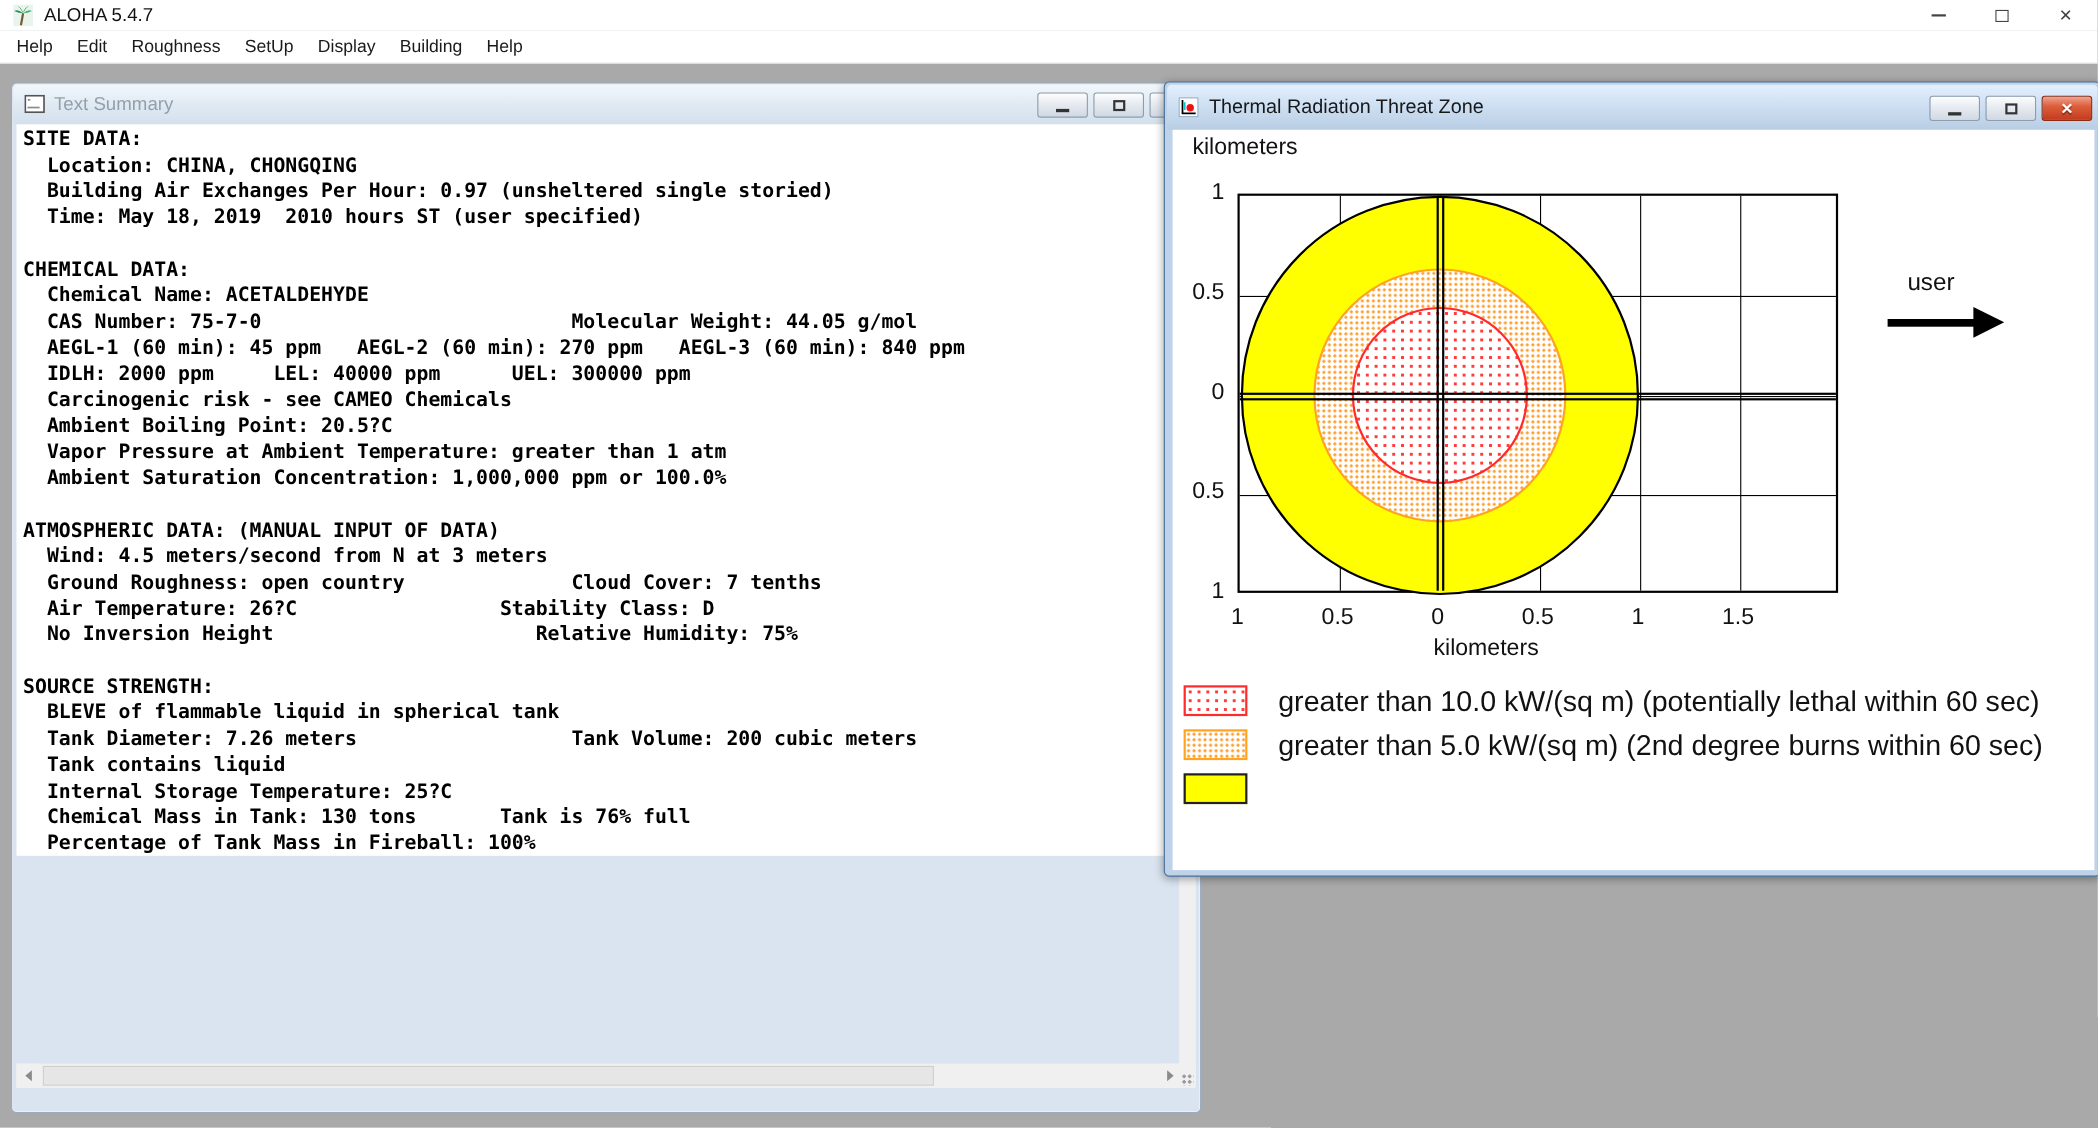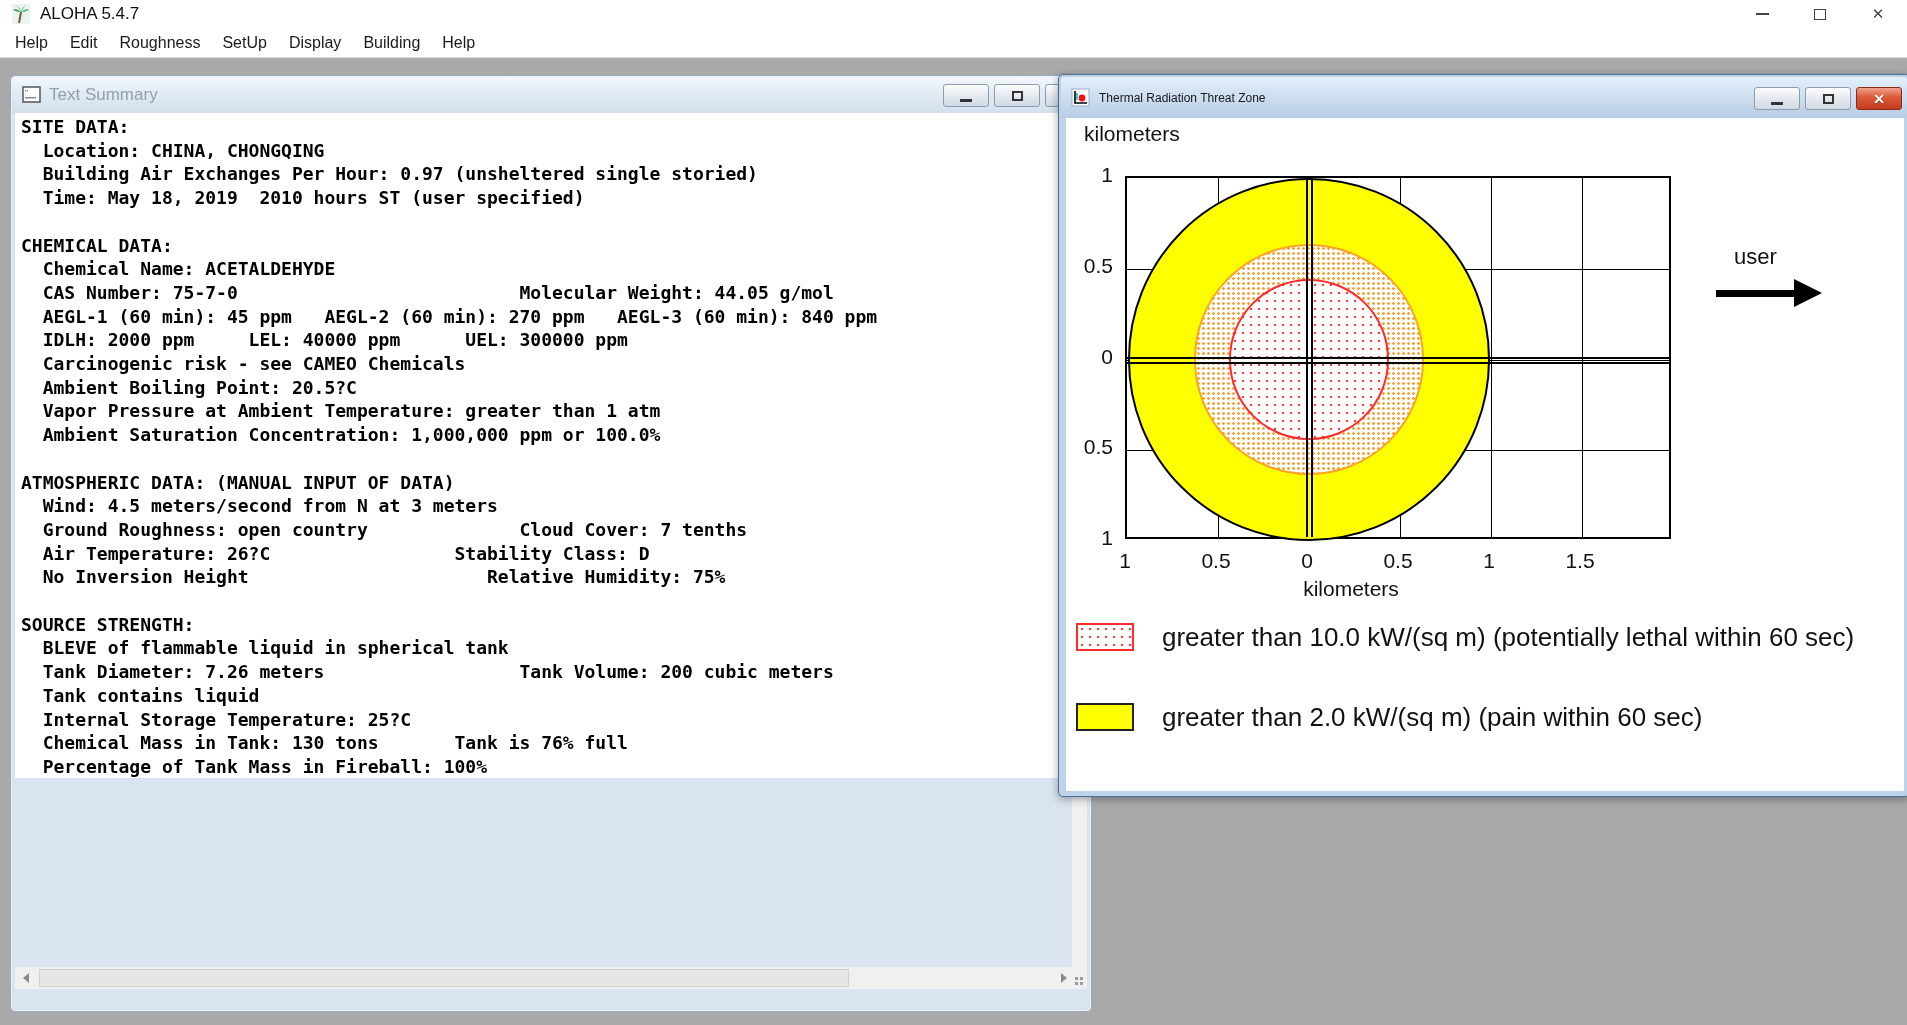--- a/index.html
+++ b/index.html
@@ -16,21 +16,21 @@
   .menu-item { font-size:16px; color:#1a1a1a; padding:4px 11px; }
 
   
   .win { position:absolute; border-radius:5px; }
   .win-inactive { background:#d9e4f0; border:1px solid #9aabbe; box-shadow:0 0 0 1px rgba(255,255,255,.4) inset; }
   .win-active { background:#bed3ea; border:1px solid #4a6f96; box-shadow:0 2px 8px rgba(0,0,0,.35); }
   .titlebar { position:absolute; left:1px; top:1px; right:1px; height:36px; display:flex; align-items:center; border-radius:4px 4px 0 0; }
   .titlebar-inactive { background:linear-gradient(#f2f7fc, #e2ebf4 45%, #d3e0ec); }
   .titlebar-active { background:linear-gradient(#e3effc, #cfe0f2 45%, #b8cde4); }
   .title-text-inactive { font-size:17px; color:#93a0ac; margin-left:8px; }
-  .title-text-active { font-size:12px; color:#16181a; margin-left:9px; }
+  .title-text-active { font-size:18px; color:#16181a; margin-left:9px; }
   .doc-icon { width:19px; height:19px; margin-left:10px; }
   .win-btns { position:absolute; top:7px; display:flex; gap:5px; }
   .wbtn { width:46px; height:23px; border:1px solid #8e9cab; border-radius:3px; background:linear-gradient(#fdfdfd,#e7ebf1 45%,#d0d9e3); position:relative; }
   .wbtn-close { background:linear-gradient(#f0a38e,#dd5f3c 40%,#c23b1e); border-color:#8c2a12; }
   .glyph-min { position:absolute; left:50%; top:14px; width:12px; height:3px; margin-left:-6px; background:#333; }
   .glyph-max { position:absolute; left:50%; top:6px; width:11px; height:10px; margin-left:-5px; border:2px solid #333; }
   .glyph-close { position:absolute; left:0; top:0; width:100%; height:100%; display:flex; align-items:center; justify-content:center; color:#fff; font-size:14px; font-weight:bold; text-shadow:0 1px 1px rgba(0,0,0,.4); }
 
   
   #ts-win { left:10px; top:75px; width:1082px; height:937px; }
@@ -253,18 +253,21 @@
       </div>
 
     <div id="wind-label">user</div>
     <div id="wind-arrow-shaft"></div>
     <div id="wind-arrow-head"></div>
 
     <div class="legend-row" style="top:503px;">
       <div class="legend-swatch dots-red zone-red"></div>
       <span class="legend-text">greater than 10.0 kW/(sq m) (potentially lethal within 60 sec)</span>
     </div>
+    <div class="legend-row" style="top:543px;">
+      <div class="legend-swatch dots-orange zone-orange"></div>
+      <span class="legend-text">greater than 5.0 kW/(sq m) (2nd degree burns within 60 sec)</span>
+    </div>
     <div class="legend-row" style="top:583px;">
       <div class="legend-swatch zone-yellow" style="border-color:#222;"></div>
-      <span class="legend-text">greater than 2.0 kW/(sq m) (pain within 60 sec)</span>
     </div>
   </div>
 </div>
 
 </body></html>

